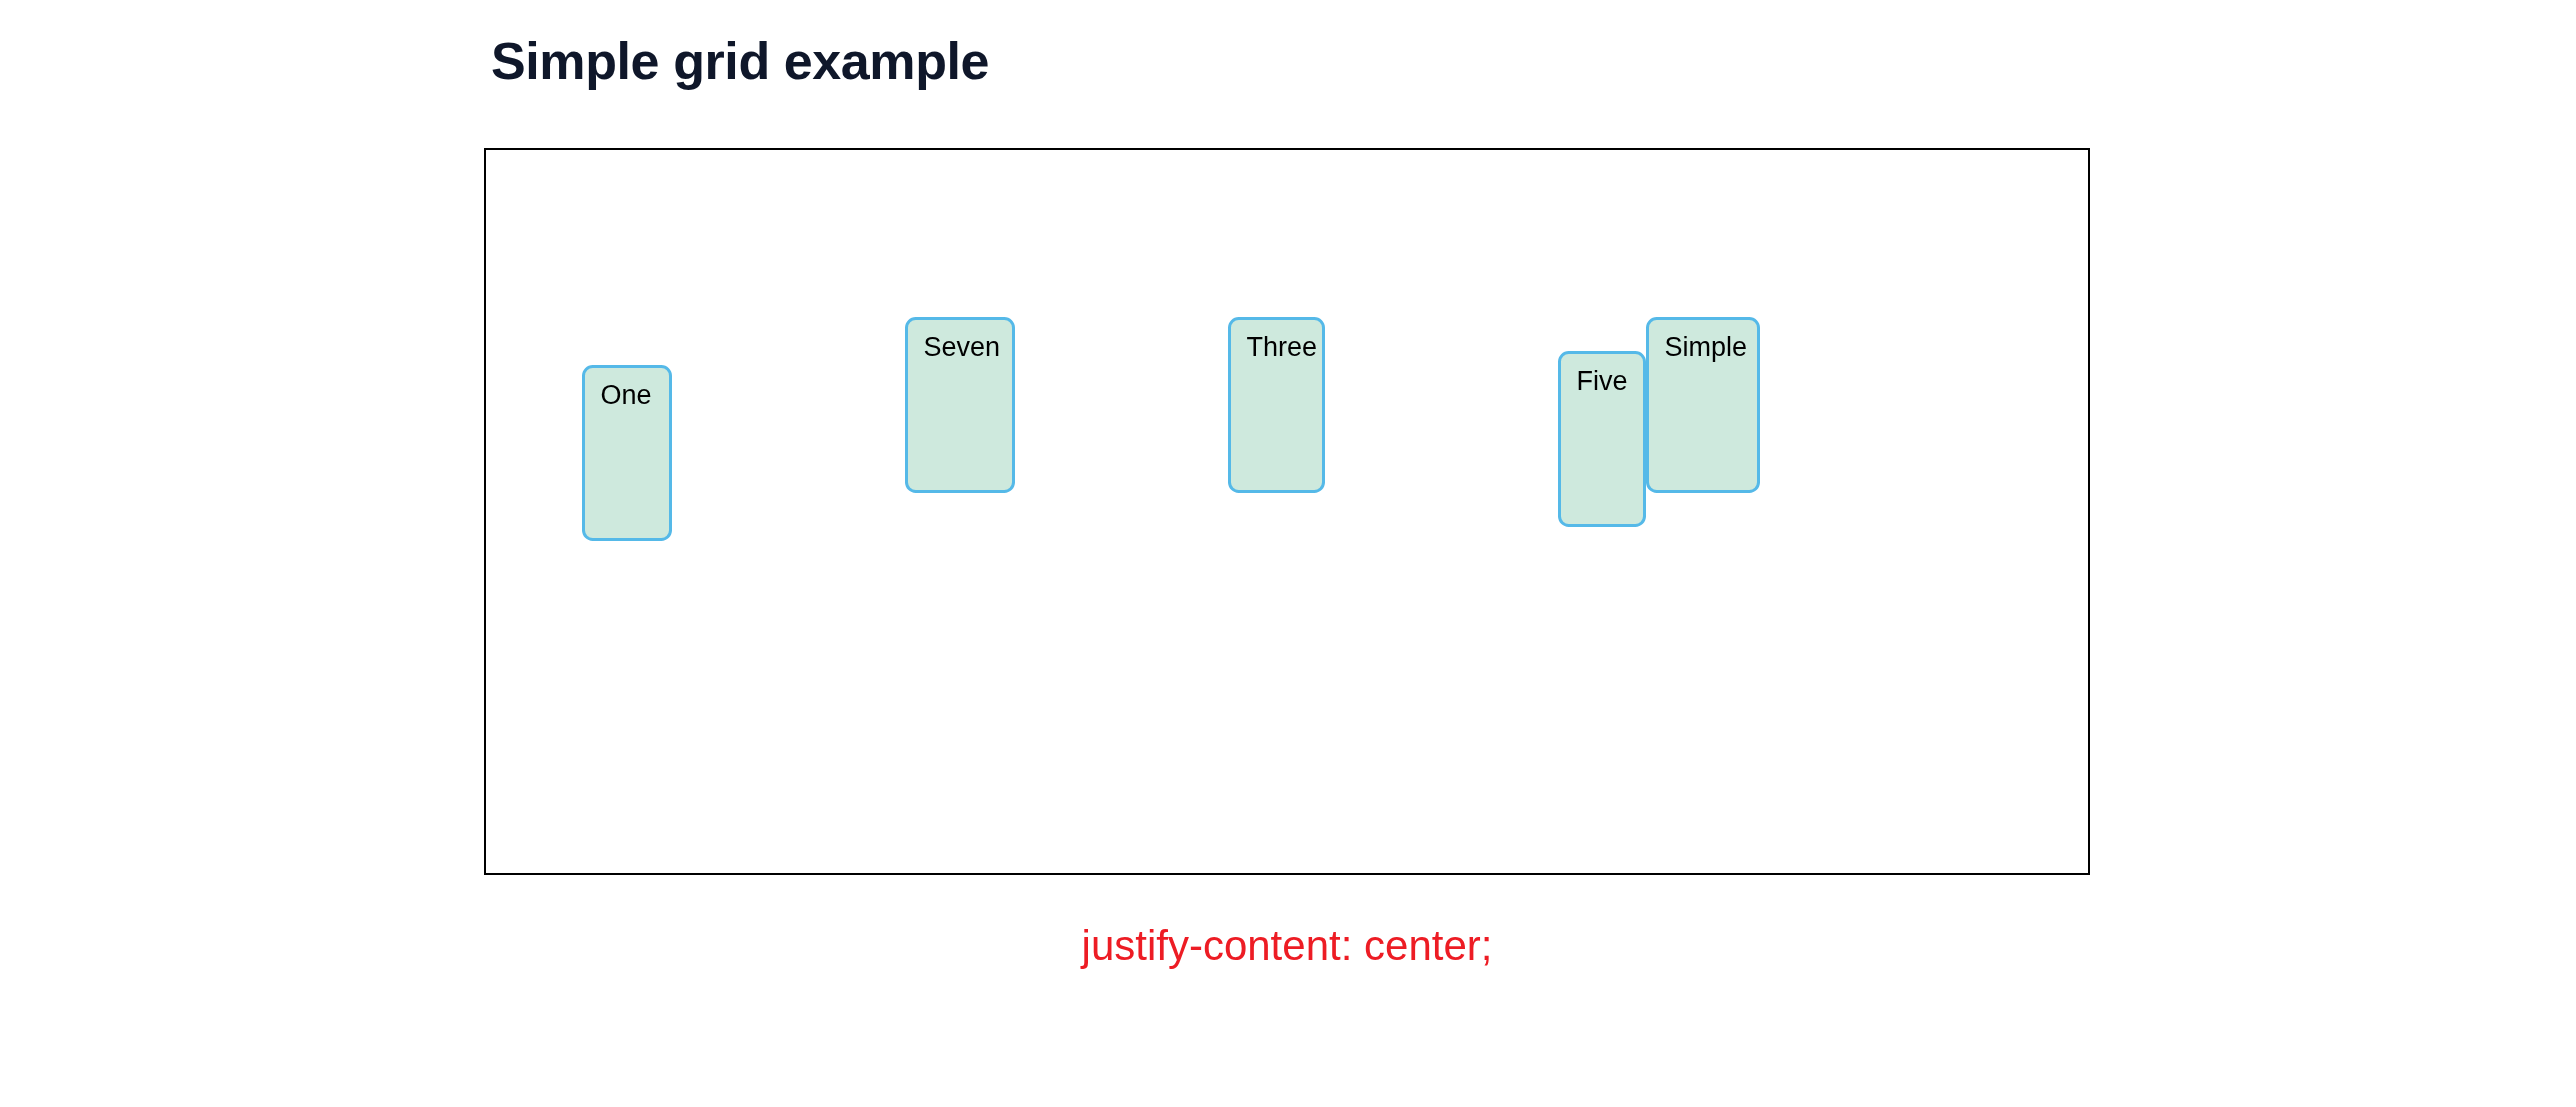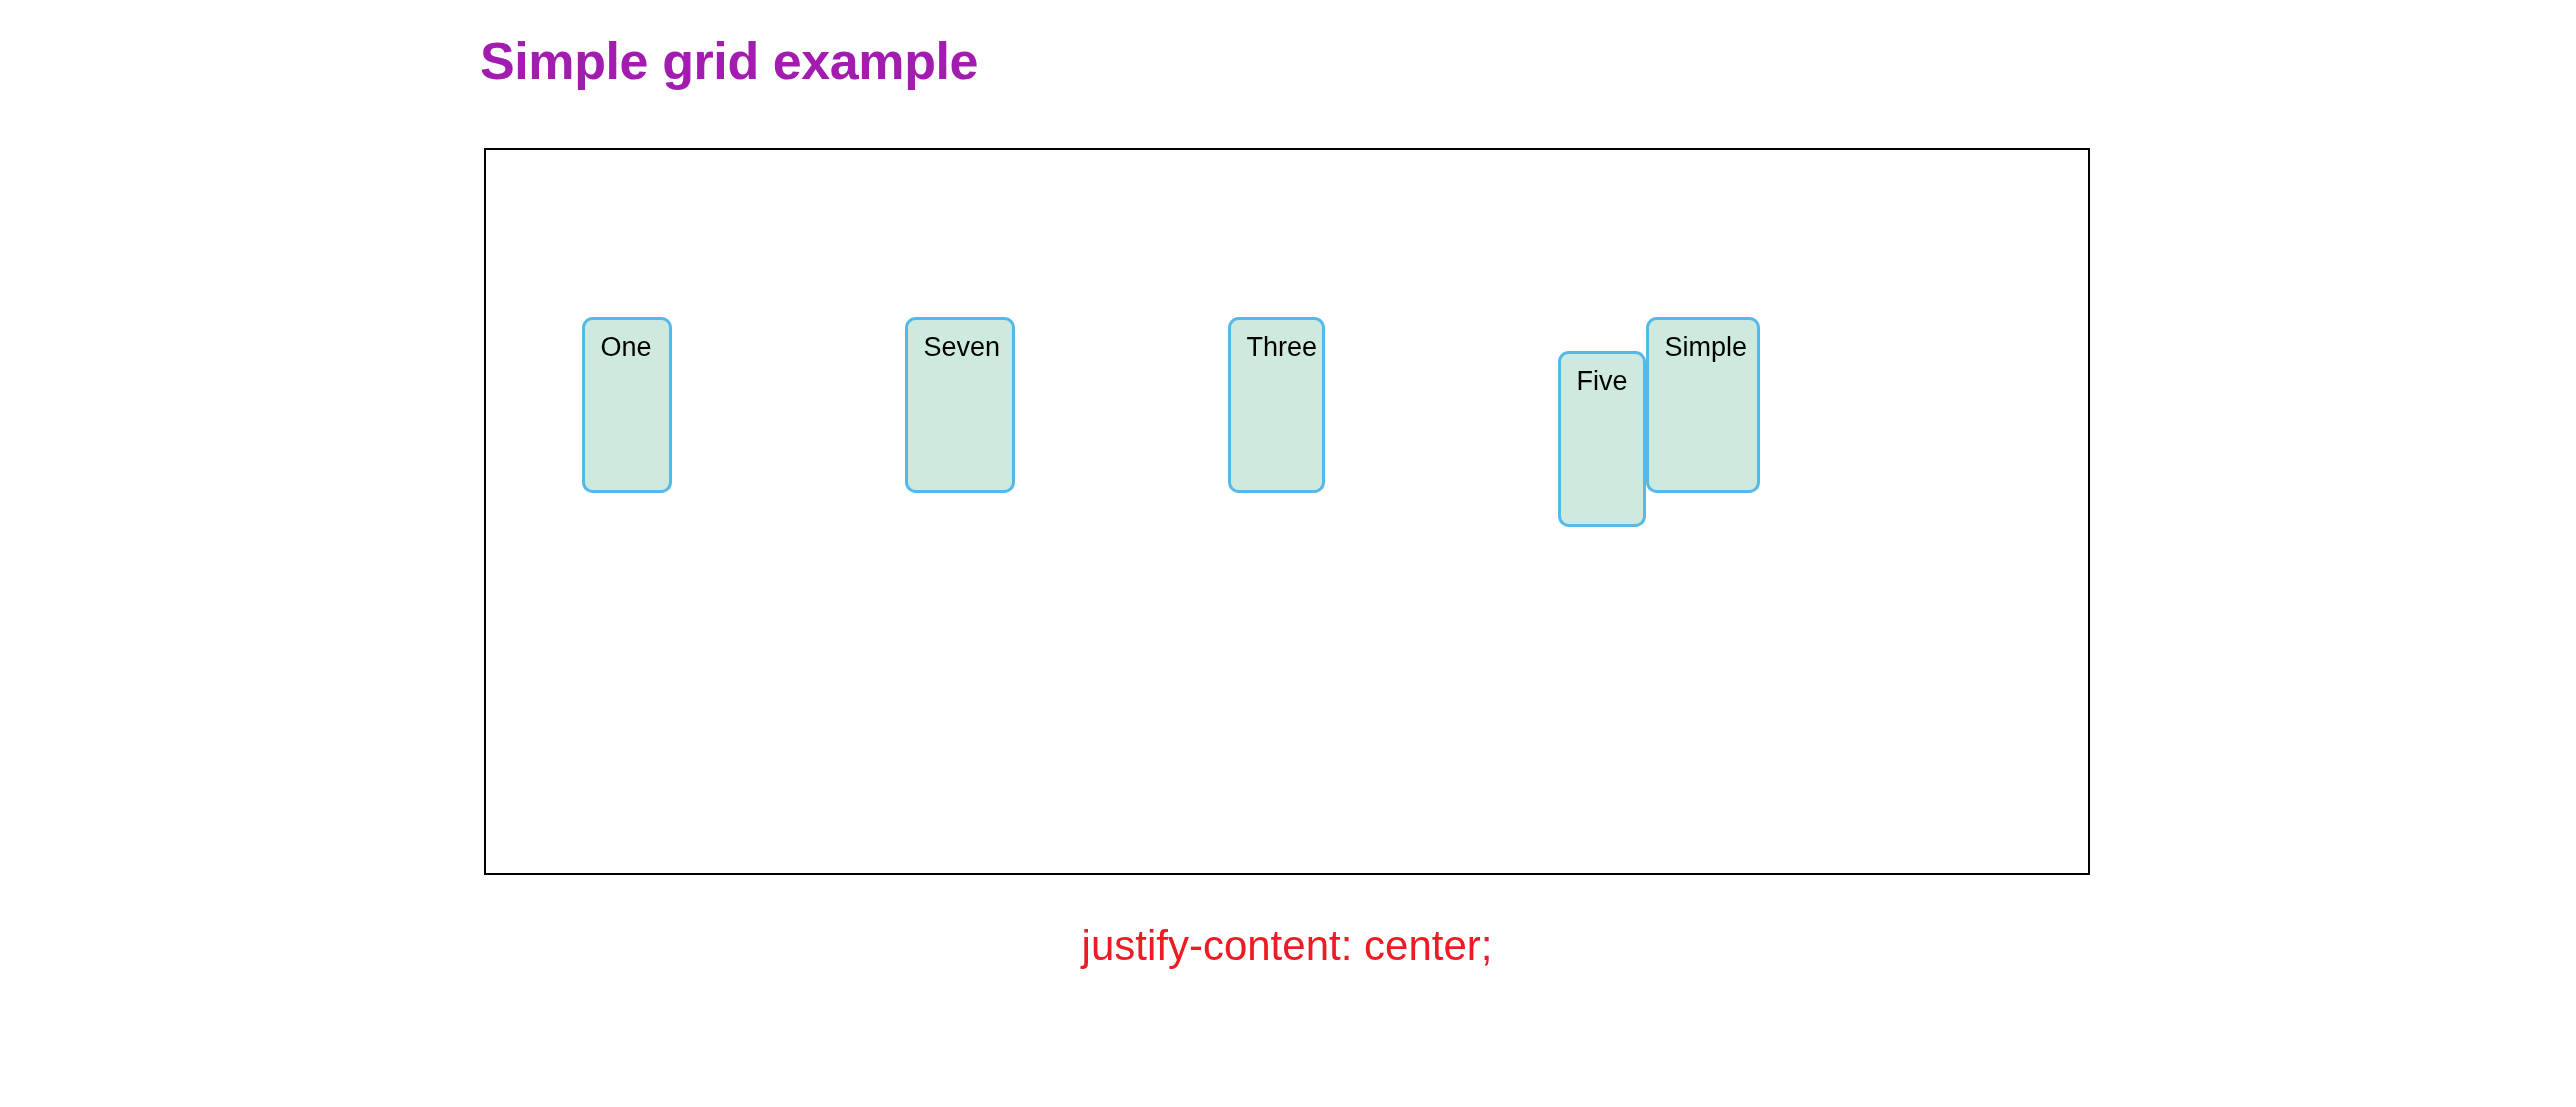--- a/index.html
+++ b/index.html
@@ -11,27 +11,27 @@
     width: 2576px;
     height: 1107px;
     font-family: "Liberation Sans", sans-serif;
     overflow: hidden;
     position: relative;
   }
 
   
   #page-title {
     position: absolute;
-    left: 480px;
+    left: 491px;
     top: 32px;
     margin: 0;
     font-size: 52px;
     line-height: 1.15;
     font-weight: bold;
-    color: #a21caf;
+    color: #0f172a;
     letter-spacing: -0.4px;
     white-space: nowrap;
   }
 
   
   #grid-container {
     position: absolute;
     left: 484px;
     top: 148px;
     width: 1606px;
@@ -64,21 +64,21 @@
     color: #000000;
     font-size: 27px;
     line-height: 1;
     padding: 14.3px 16px 0 16px;
     height: 176px;
     display: block;
     white-space: nowrap;
   }
 
   
-  .w-one   { width: 90px; }
+  .w-one   { width: 90px; margin-top: 48px; }
   .w-two   { width: 91px; }
   .w-three { width: 110px; }
   .w-four  { width: 97px; }
   .w-five  { width: 88px; margin-top: 34px;  }
   .w-six   { width: 79px;  }
   .w-seven { width: 114px; }
 
   
   .gap-a { width: 233px; }
   .gap-b { width: 233px; }

